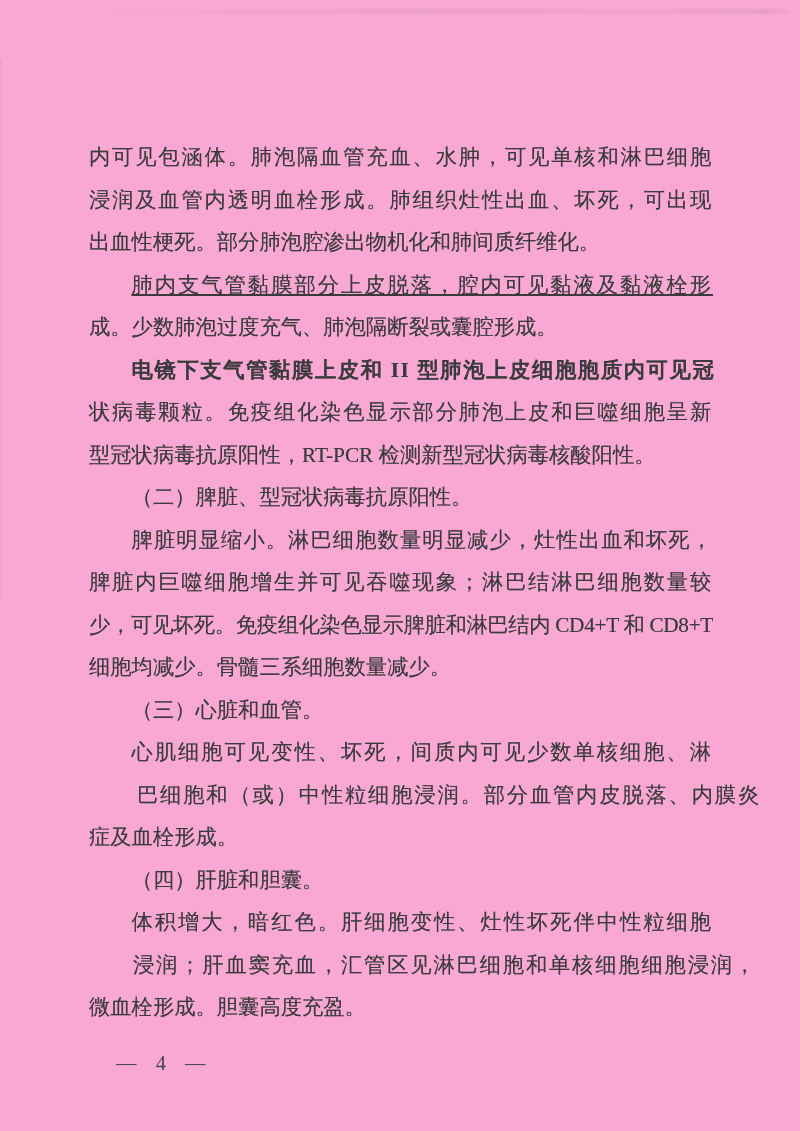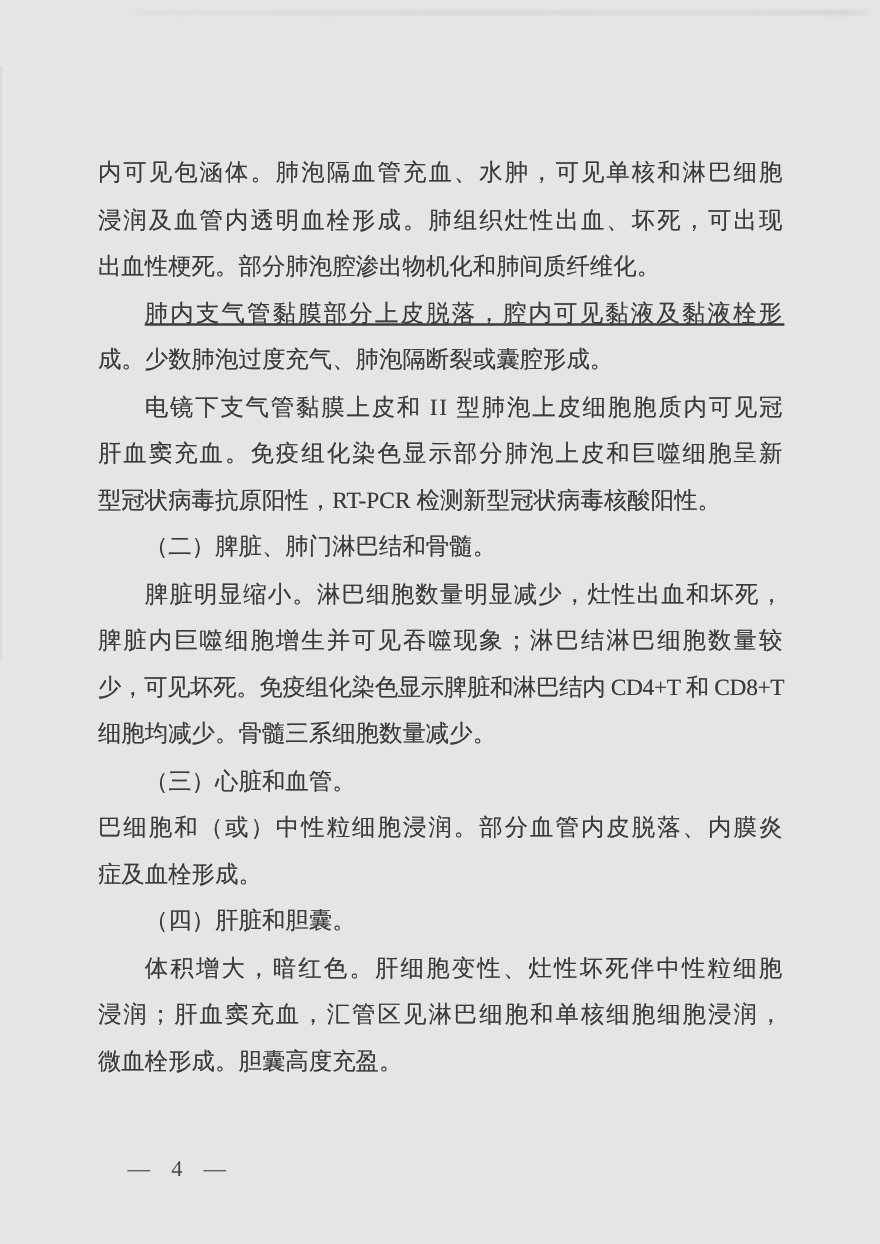--- a/index.html
+++ b/index.html
@@ -57,43 +57,44 @@
     left: 116px; top: 1052px;
     font-size: 20.5px;
     color: #46464a;
     letter-spacing: 7px;
     white-space: nowrap;
   }
 </style>
 </head>
 <body>
 
-<div class="page" style="background: #e5e5e5;">
+<div class="page" style="background: #f9a8d4;">
   <div class="artifact-top"></div>
   <div class="artifact-left"></div>
 
   <main class="text-block" id="doc-body" style="color: rgb(59, 59, 62);">
       <div class="text-line"><span style="letter-spacing: 1.81424px;">内可见包涵体。肺泡隔血管充血、水肿，可见单核和淋巴细胞</span></div>
       <div class="text-line"><span style="letter-spacing: 1.81424px; font-family: Liberation Serif, serif;">浸润及血管内透明血栓形成。肺组织灶性出血、坏死，可出现</span></div>
       <div class="text-line"><span>出血性梗死。部分肺泡腔渗出物机化和肺间质纤维化。</span></div>
       <div class="text-line indent"><span style="letter-spacing: 1.95912px; text-decoration: underline;">肺内支气管黏膜部分上皮脱落，腔内可见黏液及黏液栓形</span></div>
       <div class="text-line"><span>成。少数肺泡过度充气、肺泡隔断裂或囊腔形成。</span></div>
-      <div class="text-line indent"><span style="letter-spacing: 1.62254px;">电镜下支气管黏膜上皮和 II 型肺泡上皮细胞胞质内可见冠</span></div>
-      <div class="text-line"><span style="letter-spacing: 1.81424px;">肝血窦充血。免疫组化染色显示部分肺泡上皮和巨噬细胞呈新</span></div>
+      <div class="text-line indent"><span style="letter-spacing: 1.62254px; font-weight: bold;">电镜下支气管黏膜上皮和 II 型肺泡上皮细胞胞质内可见冠</span></div>
+      <div class="text-line"><span style="letter-spacing: 1.81424px;">状病毒颗粒。免疫组化染色显示部分肺泡上皮和巨噬细胞呈新</span></div>
       <div class="text-line"><span>型冠状病毒抗原阳性，RT-PCR 检测新型冠状病毒核酸阳性。</span></div>
-      <div class="text-line indent"><span>（二）脾脏、肺门淋巴结和骨髓。</span></div>
+      <div class="text-line indent"><span>（二）脾脏、型冠状病毒抗原阳性。</span></div>
       <div class="text-line indent"><span style="letter-spacing: 1.06466px;">脾脏明显缩小。淋巴细胞数量明显减少，灶性出血和坏死，</span></div>
       <div class="text-line"><span style="letter-spacing: 1.81424px;">脾脏内巨噬细胞增生并可见吞噬现象；淋巴结淋巴细胞数量较</span></div>
       <div class="text-line"><span style="letter-spacing: -0.331163px;">少，可见坏死。免疫组化染色显示脾脏和淋巴结内 CD4+T 和 CD8+T</span></div>
       <div class="text-line"><span>细胞均减少。骨髓三系细胞数量减少。</span></div>
       <div class="text-line indent"><span>（三）心脏和血管。</span></div>
-      <div class="text-line"><span style="letter-spacing: 1.81424px;">巴细胞和（或）中性粒细胞浸润。部分血管内皮脱落、内膜炎</span></div>
+      <div class="text-line indent"><span style="letter-spacing: 1.95912px;">心肌细胞可见变性、坏死，间质内可见少数单核细胞、淋</span></div>
+      <div class="text-line"><span style="letter-spacing: 1.81424px; margin-left: 48px;">巴细胞和（或）中性粒细胞浸润。部分血管内皮脱落、内膜炎</span></div>
       <div class="text-line"><span>症及血栓形成。</span></div>
       <div class="text-line indent"><span>（四）肝脏和胆囊。</span></div>
       <div class="text-line indent"><span style="letter-spacing: 1.95912px;">体积增大，暗红色。肝细胞变性、灶性坏死伴中性粒细胞</span></div>
-      <div class="text-line"><span style="letter-spacing: 1.81424px;">浸润；肝血窦充血，汇管区见淋巴细胞和单核细胞细胞浸润，</span></div>
+      <div class="text-line"><span style="letter-spacing: 1.81424px; margin-left: 44px;">浸润；肝血窦充血，汇管区见淋巴细胞和单核细胞细胞浸润，</span></div>
       <div class="text-line"><span>微血栓形成。胆囊高度充盈。</span></div>
     </main>
 
   <div class="page-footer" style="color: rgb(70, 70, 74);">
     <span>— 4 —</span>
   </div>
 </div>
 
 </body></html>

